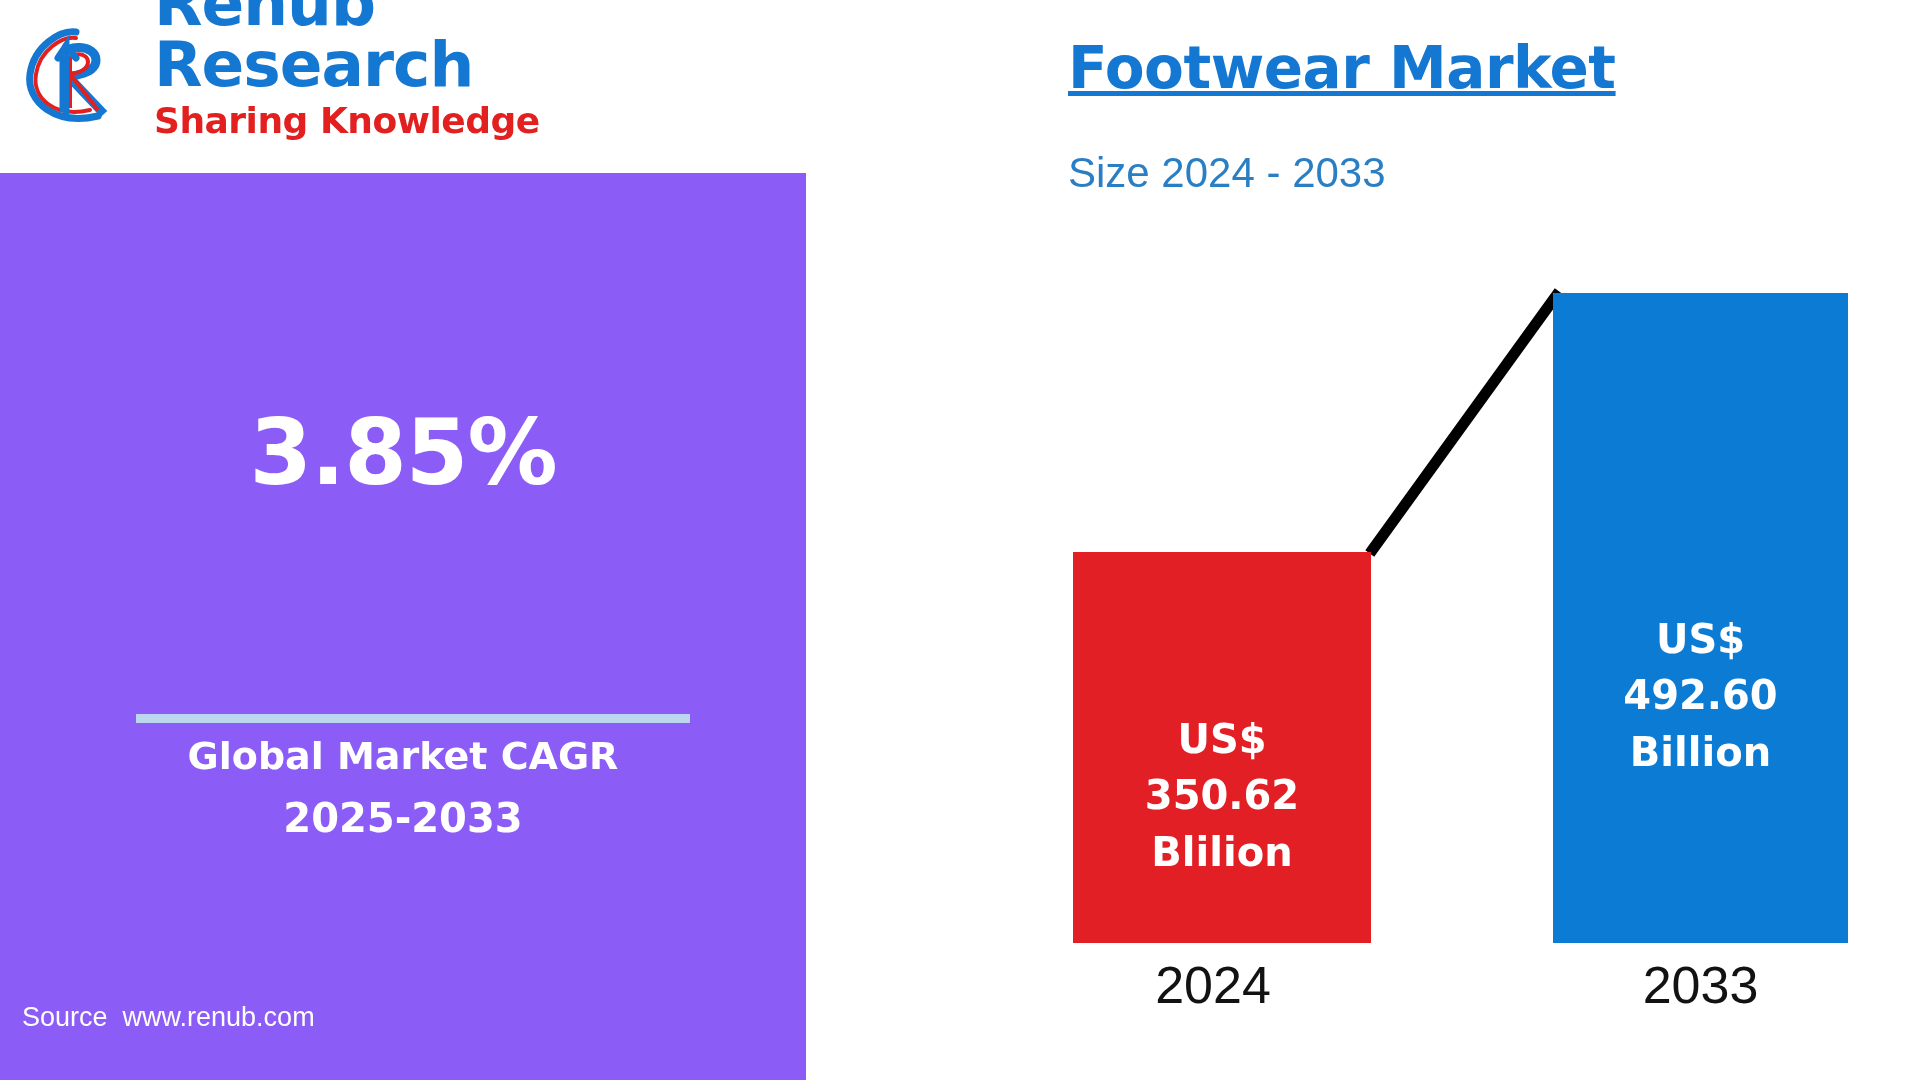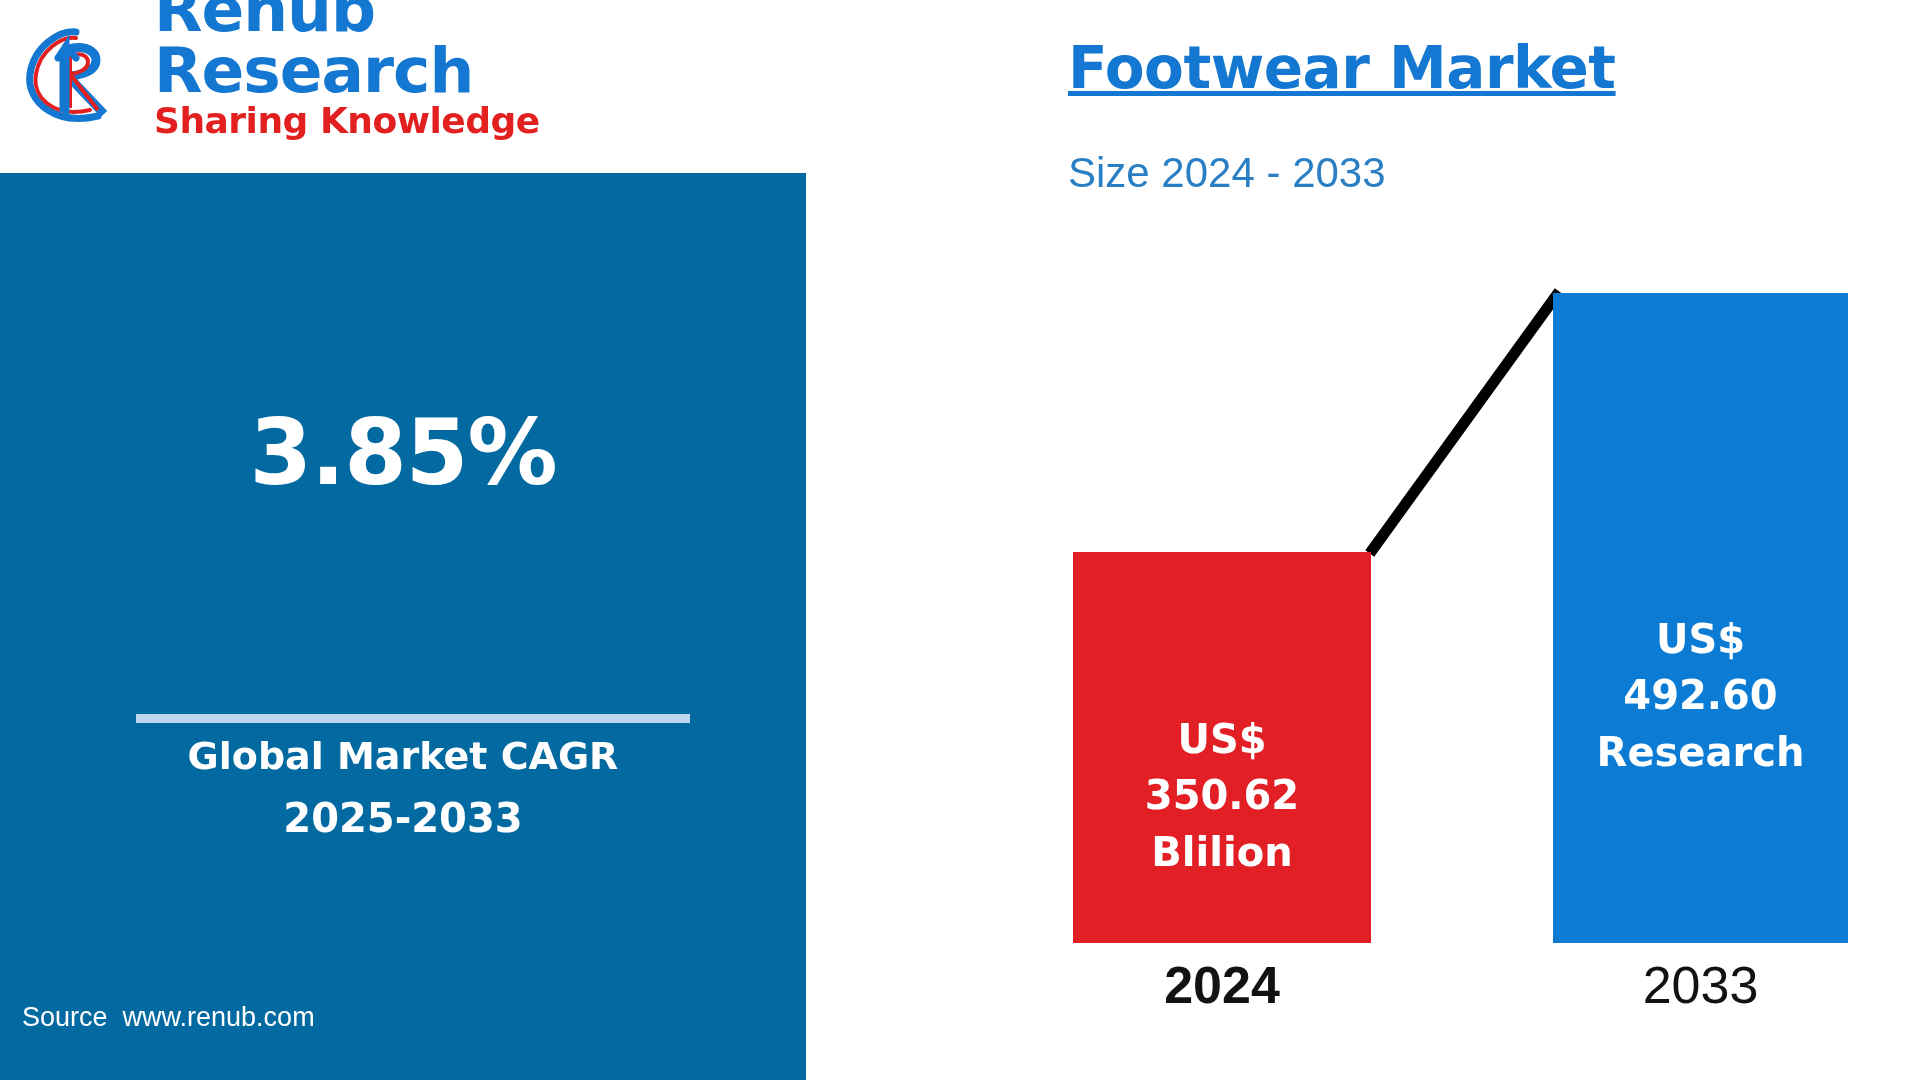--- a/index.html
+++ b/index.html
@@ -20,28 +20,28 @@
   #logo-mark{ width:120px; height:120px; flex:0 0 120px; }
   #logo-words{ display:flex; flex-direction:column; justify-content:center; }
   #logo-name{
     font-family:"DejaVu Sans", sans-serif;
     font-weight:bold; font-size:63px; line-height:0.98;
     color:#1477D1; letter-spacing:-1px;
   }
   #logo-tagline{
     font-family:"DejaVu Sans", sans-serif;
     font-weight:bold; font-size:36px; line-height:1.05;
-    color:#E2201F; letter-spacing:-0.5px; margin-top:0;
+    color:#E2201F; letter-spacing:-0.5px; margin-top:6px;
   }
 
   
   #cagr-panel{
     position:absolute; left:0px; top:173px;
     width:806px; height:907px;
-    background:#0369a1;
+    background:#8b5cf6;
   }
   #cagr-value{
     position:absolute; left:0; right:0; top:235px;
     text-align:center;
     color:#ffffff;
     font-family:"DejaVu Sans", sans-serif;
     font-weight:bold;
     font-size:90px;
     line-height:1;
     letter-spacing:-1px;
@@ -117,21 +117,21 @@
     padding-bottom:162px;
   }
   .bar-line{ display:block; }
   .year-label{
     position:absolute; top:705px;
     color:#121212;
     font-family:"Liberation Sans", sans-serif;
     font-weight:normal; font-size:52px;
     text-align:center;
   }
-  #year-2024{ left:33px; width:298px;font-weight:bold; }
+  #year-2024{ left:24px; width:298px; }
   #year-2033{ left:513px; width:295px; }
 </style>
 </head>
 <body>
 
 <div id="logo-block">
   <span id="logo-mark">
     <svg viewBox="0 0 120 120" width="120" height="120" aria-hidden="true">
       <path d="M78 96 C 36 106, 6 82, 10 54 C 14 26, 40 10, 56 12" fill="none" stroke="#1477D1" stroke-width="7" stroke-linecap="round"></path>
       <path d="M70 90 C 34 98, 12 78, 16 54 C 20 30, 42 16, 56 18" fill="none" stroke="#E2201F" stroke-width="4" stroke-linecap="round"></path>
@@ -166,18 +166,18 @@
 
   <div class="bar" id="bar-2024">
     <span class="bar-line">US$</span>
     <span class="bar-line">350.62</span>
     <span class="bar-line">Blilion</span>
   </div>
 
   <div class="bar" id="bar-2033">
     <span class="bar-line">US$</span>
     <span class="bar-line">492.60</span>
-    <span class="bar-line">Research</span>
+    <span class="bar-line">Billion</span>
   </div>
 
   <div class="year-label" id="year-2024">2024</div>
   <div class="year-label" id="year-2033">2033</div>
 </div>
 
 </body></html>

